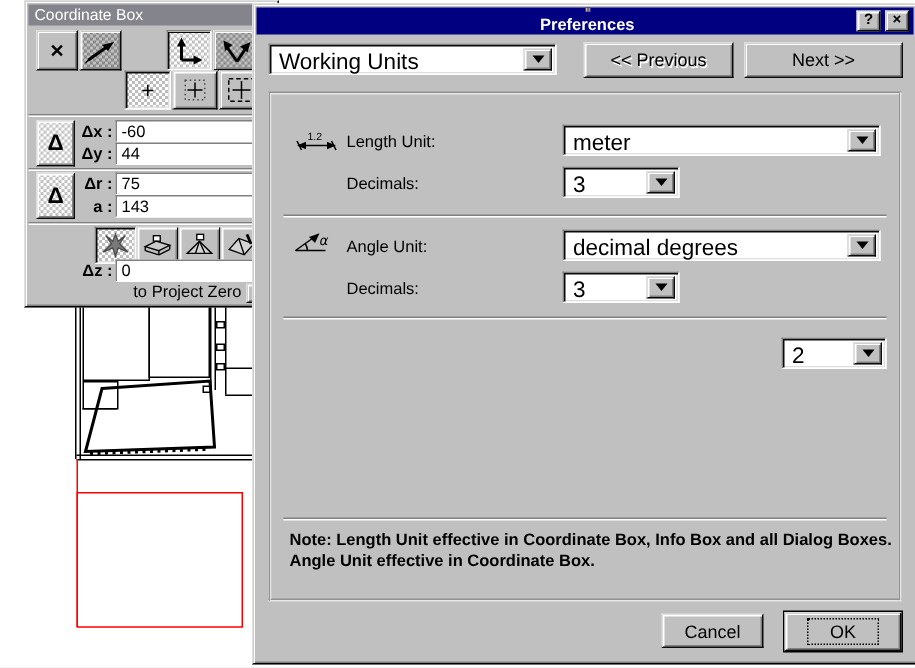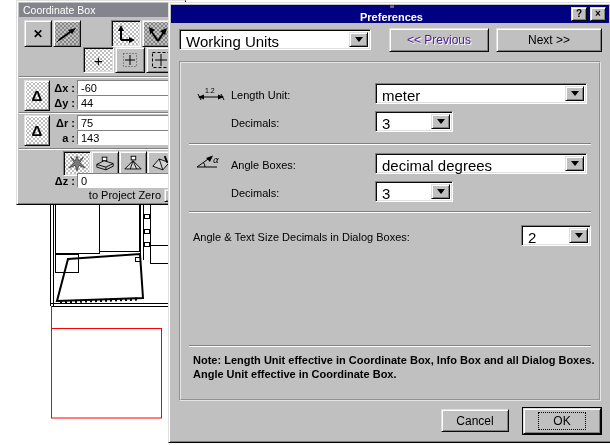--- a/index.html
+++ b/index.html
@@ -8,21 +8,21 @@
   .abs{position:absolute;}
   
   .raised{background:#c0c0c0;border:1px solid;border-color:#dfdfdf #000 #000 #dfdfdf;
           box-shadow:inset 1px 1px 0 #fff, inset -1px -1px 0 #808080;}
   .b95{background:#c0c0c0;border:1px solid;border-color:#dfdfdf #0a0a0a #0a0a0a #dfdfdf;
        box-shadow:inset 1px 1px 0 #fff, inset -1px -1px 0 #808080;
        display:flex;align-items:center;justify-content:center;
        font-family:"Liberation Sans",sans-serif;font-size:12px;color:#000;padding:0;box-sizing:border-box;}
   .pressed{border-color:#808080 #fff #fff #808080;
        box-shadow:inset 1px 1px 0 #0a0a0a, inset -1px -1px 0 #dfdfdf;}
-  .disabled{color:#4c1d95;text-shadow:1px 1px 0 #fff;justify-content:center;}
+  .disabled{color:#000000;text-shadow:1px 1px 0 #fff;justify-content:center;}
   .dither{background-color:#c0c0c0;
      background-image:linear-gradient(45deg,#868686 25%,transparent 25%,transparent 75%,#868686 75%),
                       linear-gradient(45deg,#868686 25%,transparent 25%,transparent 75%,#868686 75%);
      background-position:0 0,2px 2px;background-size:4px 4px;}
   .dither-light{background-color:#fff;
      background-image:linear-gradient(45deg,#bdbdbd 25%,transparent 25%,transparent 75%,#bdbdbd 75%),
                       linear-gradient(45deg,#bdbdbd 25%,transparent 25%,transparent 75%,#bdbdbd 75%);
      background-position:0 0,2px 2px;background-size:4px 4px;}
   input.cfield{position:absolute;height:15px;background:#fff;border:1px solid;
      border-color:#808080 #fff #fff #808080;padding:0 3px;box-sizing:border-box;
@@ -260,39 +260,38 @@
 
       <div class="sep" style="left:8px;right:8px;top:80px;"></div>
 
       <svg class="abs" style="left:14px;top:90px;" width="28" height="16" viewBox="0 0 28 16">
         <line x1="2" y1="14" x2="22" y2="14" stroke="#000"></line>
         <line x1="2" y1="14" x2="16" y2="4" stroke="#000"></line>
         <polygon points="18,2.5 11,5 15,9" fill="#000"></polygon>
         <path d="M10,14 A9 9 0 0 0 8.5,9.5" fill="none" stroke="#000"></path>
         <text x="18" y="10" font-size="9" font-style="italic" font-family="DejaVu Sans, sans-serif">α</text>
       </svg>
-      <span class="abs" style="left:50px;top:96px;">Angle Boxes:</span>
+      <span class="abs" style="left:50px;top:96px;">Angle Unit:</span>
       <div class="combo" style="left:194px;top:90px;width:212px;height:21px;">
         <span class="combo-text">decimal degrees</span>
         <span class="combo-btn">
             <span class="tri-down"></span>
           </span>
       </div>
 
       <span class="abs" style="left:50px;top:124px;">Decimals:</span>
       <div class="combo" style="left:194px;top:118px;width:78px;height:21px;">
         <span class="combo-text">3</span>
         <span class="combo-btn">
             <span class="tri-down"></span>
           </span>
       </div>
 
       <div class="sep" style="left:8px;right:8px;top:148px;"></div>
 
-      <span class="abs" style="left:12px;top:168px;">Angle &amp; Text Size Decimals in Dialog Boxes:</span>
       <div class="combo" style="left:340px;top:162px;width:70px;height:21px;">
         <span class="combo-text">2</span>
         <span class="combo-btn">
             <span class="tri-down"></span>
           </span>
       </div>
 
       <div class="sep" style="left:8px;right:8px;top:282px;"></div>
 
       <div class="note abs" style="left:12px;top:290px;width:402px;">Note: Length Unit effective in Coordinate Box, Info Box and all Dialog Boxes. Angle Unit effective in Coordinate Box.</div>

